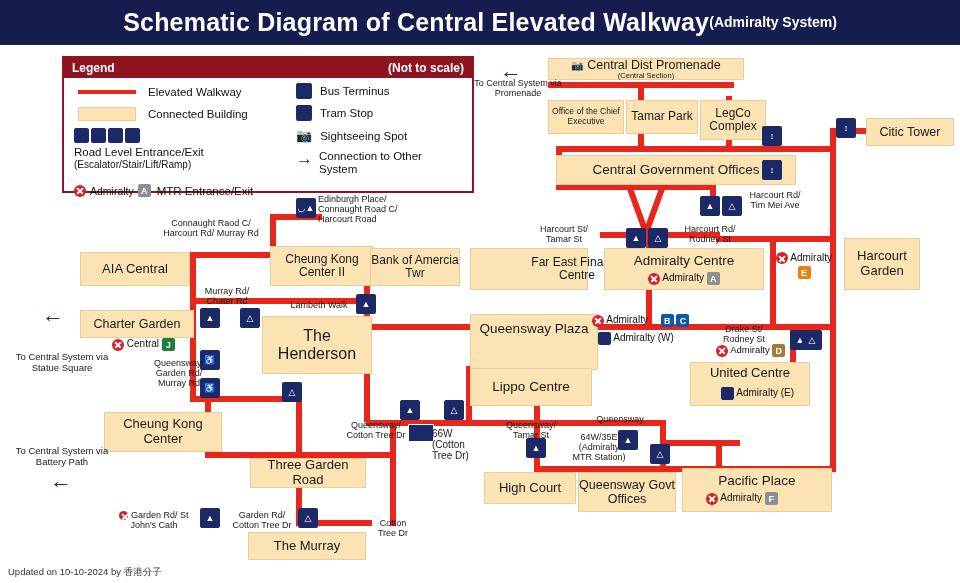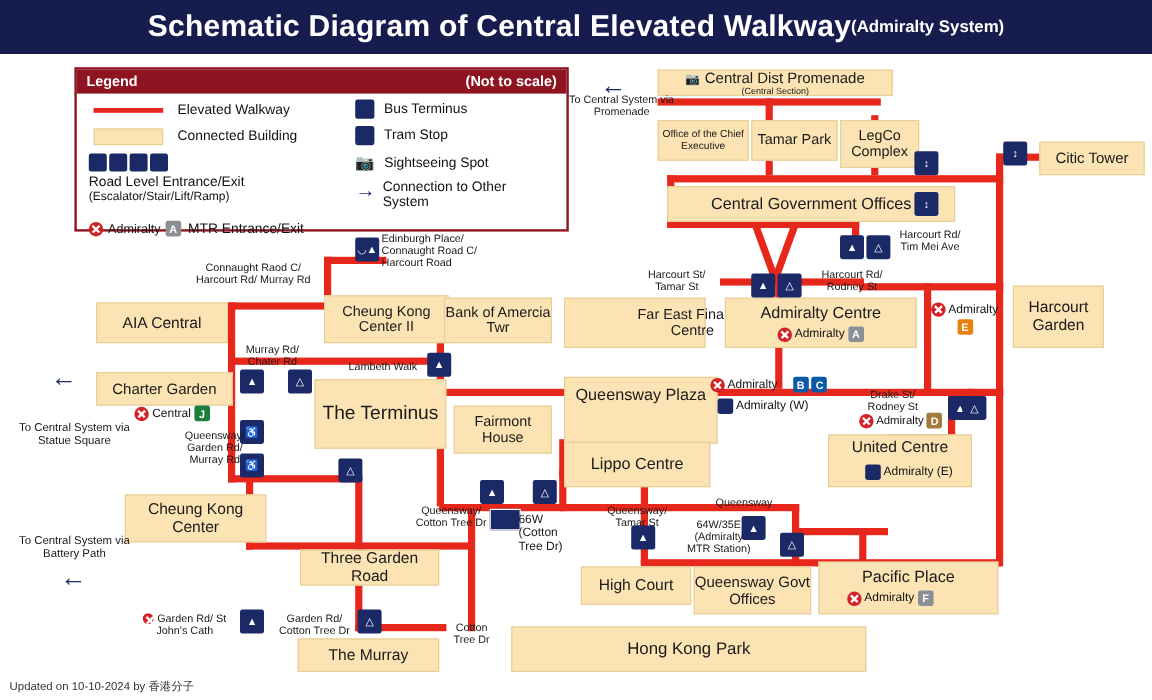--- a/index.html
+++ b/index.html
@@ -197,26 +197,23 @@
 
   <div class="bld" style="left:844px; top:238px; width:76px; height:52px;">
     <div class="lbl" style="font-size:13px;">Harcourt Garden</div>
   </div>
 
   <div class="bld" style="left:80px; top:310px; width:114px; height:28px;">
     <div class="lbl" style="font-size:12.5px;">Charter Garden</div>
   </div>
 
   <div class="bld" style="left:262px; top:316px; width:110px; height:58px;">
-    <div class="lbl" style="font-size:16px;">The Terminus</div>
-  </div>
-
-  <div class="bld" style="left:378px; top:338px; width:82px; height:40px;">
-    <div class="lbl" style="font-size:12px;">Fairmont House</div>
-  </div>
+    <div class="lbl" style="font-size:16px;">The Henderson</div>
+  </div>
+
 
   <div class="bld" style="left:470px; top:314px; width:128px; height:56px;">
     <div class="lbl" style="font-size:13.5px; justify-content:flex-start; padding-top:6px;">
         <span>Queensway Plaza</span>
       </div>
   </div>
 
   <div class="bld" style="left:470px; top:368px; width:122px; height:38px;">
     <div class="lbl" style="font-size:13.5px;">Lippo Centre</div>
   </div>
@@ -247,23 +244,20 @@
   <div class="bld" style="left:682px; top:468px; width:150px; height:44px;">
     <div class="lbl" style="font-size:13.5px; justify-content:flex-start; padding-top:4px;">
         <span>Pacific Place</span>
       </div>
   </div>
 
   <div class="bld" style="left:248px; top:532px; width:118px; height:28px;">
     <div class="lbl" style="font-size:13px;">The Murray</div>
   </div>
 
-  <div class="bld" style="left:426px; top:522px; width:296px; height:38px;">
-    <div class="lbl" style="font-size:14px;">Hong Kong Park</div>
-  </div>
 
   <div style="position:absolute; left:648px; top:272px; font-size:10px; color:#111;">
     <span class="admlogo"></span>
     <span>Admiralty</span>
     <span class="mtrline" style="background:#8a8f96;">A</span>
   </div>
 
   <div style="position:absolute; left:592px; top:314px; font-size:10px; color:#111;">
     <span class="admlogo"></span>
     <span>Admiralty</span>

